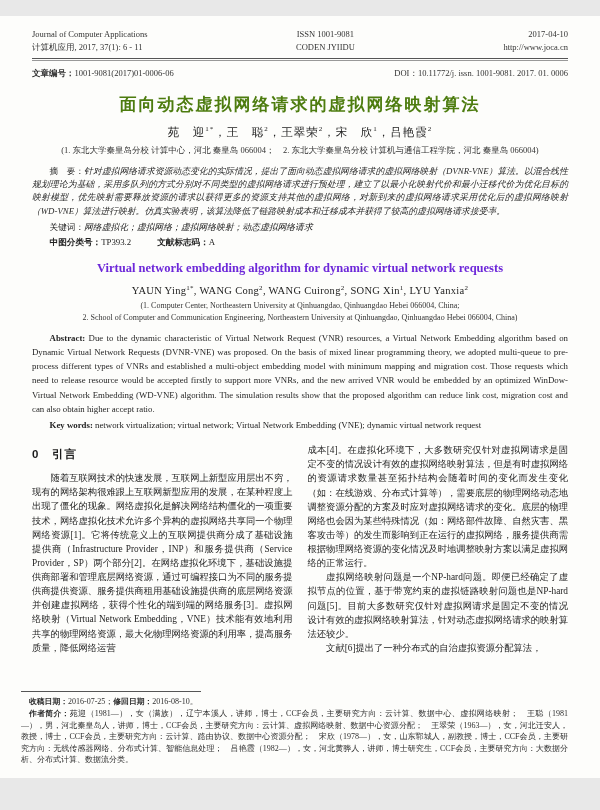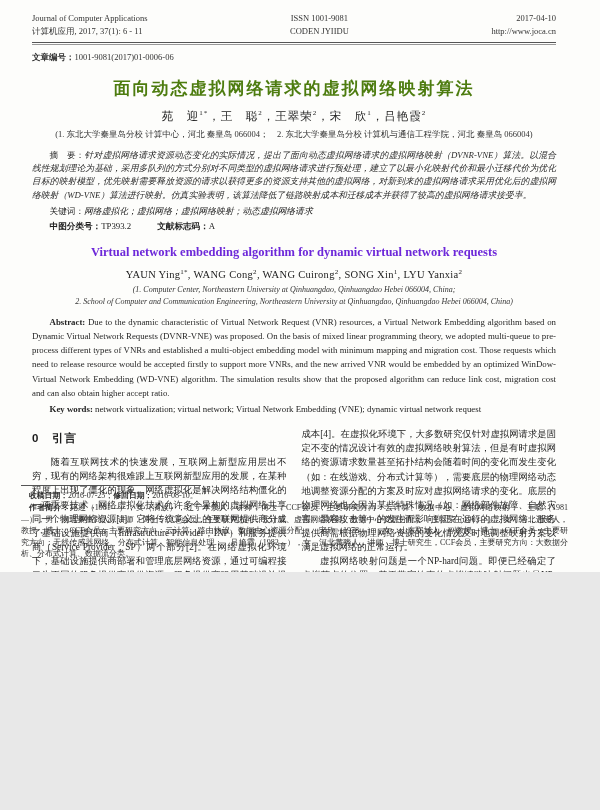--- a/index.html
+++ b/index.html
@@ -1,24 +1,24 @@
 <!DOCTYPE html>
 <html><head>
 <meta charset="utf-8">
 <style>
   * { margin: 0; padding: 0; box-sizing: border-box; }
   html, body { background: #e8e8e8; }
   body { font-family: "Liberation Serif", "DejaVu Serif", serif; }
   .page {
     position: relative;
-    width: 600px; height: 572px;
-    margin: 0 auto;
+    width: 600px; height: 762px;
+    margin: 16px auto;
     background: #fdfdfb;
     color: #222;
-    padding: 12px 44px 10px 32px;
+    padding: 12px 32px 10px 32px;
     overflow: hidden;
   }
   
   .jheader { display: flex; justify-content: space-between; align-items: flex-start;
     font-size: 8.5px; line-height: 1.5; color: #333; }
   .jheader .hc { text-align: center; }
   .jheader .hr { text-align: right; }
   .header-rule { border-top: 1px solid #555; border-bottom: 1px solid #999; height: 3px; margin-top: 4px; }
   .meta-row { display: flex; justify-content: space-between; font-size: 8.5px; margin-top: 7px; color: #333; }
   .meta-row b { font-weight: bold; }
@@ -34,21 +34,21 @@
     font-style: italic; color: #2a2a2a; }
   .abs-cn b, .kw-cn b { font-style: normal; font-weight: normal; font-family: "Liberation Sans", sans-serif; font-size: 8.6px; }
   .indent2 { text-indent: 2em; }
   .kw-cn { font-size: 8.8px; line-height: 1.5; margin-top: 3px; font-style: italic; }
   .clc { font-size: 8.8px; margin-top: 3px; }
   .clc b { font-family: "Liberation Sans", sans-serif; font-size: 8.6px; }
   .clc .gap { display: inline-block; width: 26px; }
   
   .title-en { text-align: center; font-size: 12.5px; font-weight: bold; margin-top: 12px; color: #6d28d9; }
   .authors-en { text-align: center; font-size: 10.5px; margin-top: 7px; letter-spacing: .3px; }
-  .affil-en { text-align: center; font-size: 8px; font-style: italic; margin-top: 4px; line-height: 1.5; color: #333; }
+  .affil-en { text-align: center; font-size: 8px; margin-top: 4px; line-height: 1.5; color: #333; }
   .abs-en { font-size: 8.8px; line-height: 1.62; text-align: justify; margin-top: 7px; color: #262626; }
   .abs-en b, .kw-en b { font-weight: bold; }
   .kw-en { font-size: 8.8px; line-height: 1.6; text-align: justify; margin-top: 2px; }
   
   .columns { display: flex; gap: 15px; margin-top: 11px; }
   .col { flex: 1 1 0; min-width: 0; }
   .sec-h { font-size: 11.5px; font-weight: bold; font-family: "Liberation Sans", sans-serif;
     margin: 4px 0 9px 0; letter-spacing: 1px; color: #1b1b1b; }
   .body-p { font-size: 9.3px; line-height: 1.52; text-align: justify; color: #242424; }
   .body-p + .body-p { margin-top: 0; }
@@ -75,20 +75,21 @@
     </div>
     <div class="hr">
       <div>2017-04-10</div>
       <div>http://www.joca.cn</div>
     </div>
   </div>
   <div class="header-rule"></div>
 
   <div class="meta-row">
     <div><b>文章编号：</b><span>1001-9081(2017)01-0006-06</span></div>
+    <div>DOI：10.11772/j. issn. 1001-9081. 2017. 01. 0006</div>
   </div>
 
   <h1 class="title-cn">面向动态虚拟网络请求的虚拟网络映射算法</h1>
 
   <div class="authors-cn">
     <span><span>苑　迎</span><sup>1*</sup><span>，</span></span><span><span>王　聪</span><sup>2</sup><span>，</span></span><span><span>王翠荣</span><sup>2</sup><span>，</span></span><span><span>宋　欣</span><sup>1</sup><span>，</span></span><span><span>吕艳霞</span><sup>2</sup></span>
   </div>
 
   <div class="affil">(1. 东北大学秦皇岛分校 计算中心，河北 秦皇岛 066004；　2. 东北大学秦皇岛分校 计算机与通信工程学院，河北 秦皇岛 066004)</div>
 

